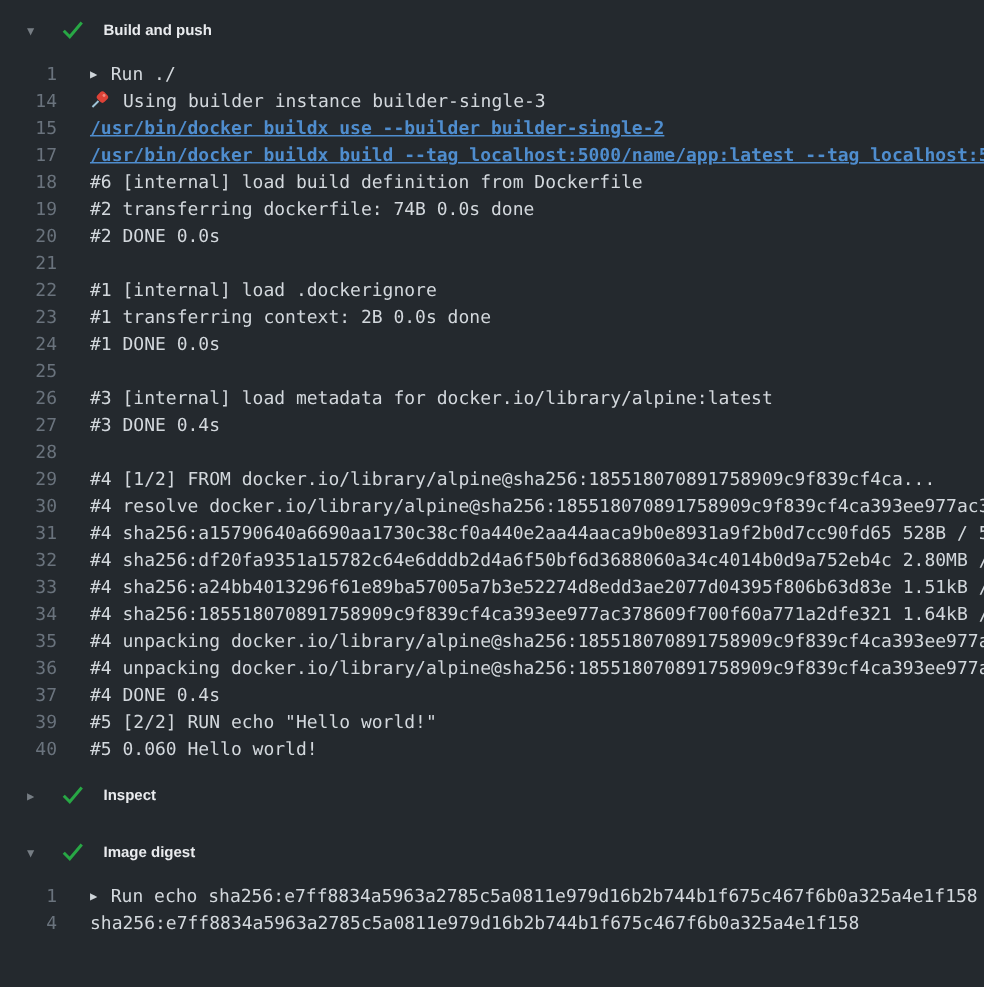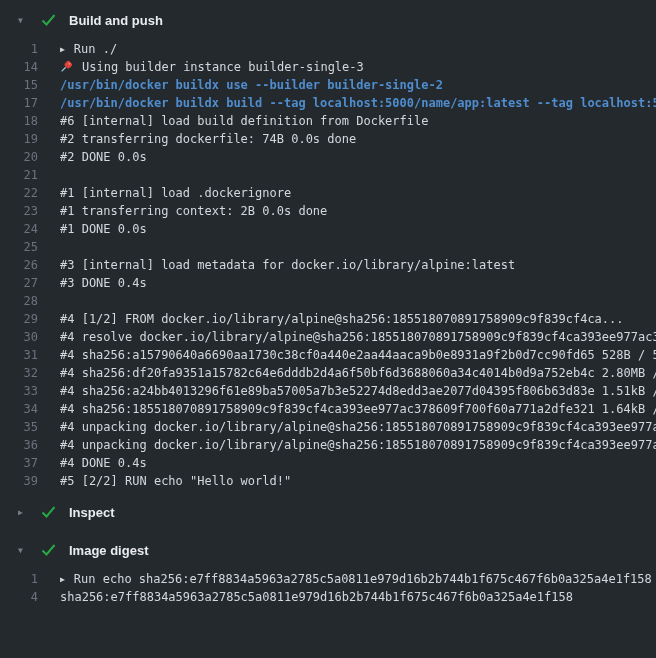--- a/index.html
+++ b/index.html
@@ -19,34 +19,34 @@
     padding-left:18px;cursor:pointer;
   }
   .chev{
     width:14px;font-size:8px;color:var(--chev);
     display:inline-block;text-align:left;flex:0 0 14px;
   }
   .check{flex:0 0 16px;width:16px;height:14px;margin-left:9px;display:flex;align-items:center;}
   .sec-title{
     margin-left:12px;
     font-family:"Liberation Sans","DejaVu Sans",sans-serif;
-    font-size:13px;font-weight:700;color:var(--title);
+    font-size:10px;font-weight:700;color:var(--title);
   }
   .sec-body{padding:8px 0 10px 0;}
   .sec-collapsed{margin-bottom:14px;}
   .row{height:18px;line-height:18px;display:flex;white-space:pre;overflow:hidden;}
   .num{
     flex:0 0 38px;width:38px;text-align:right;
     color:var(--num);font-size:12px;cursor:pointer;
   }
   .txt{
     padding-left:22px;font-size:12px;color:var(--text);
     white-space:pre;overflow:hidden;flex:1 1 auto;
   }
-  .cmd{color:var(--cmd);font-weight:700;}
+  .cmd{color:var(--cmd);font-weight:700;text-decoration:underline;}
   .expander{
     display:inline-block;font-size:8px;color:#cfd5da;
     margin-right:9px;cursor:pointer;vertical-align:1px;
   }
   .emoji{display:inline-block;width:14px;margin-right:8px;vertical-align:-2px;}
   .emoji svg{display:block;}
 </style>
 </head>
 <body>
 
@@ -187,20 +187,24 @@
     <span class="num">37</span>
     <span class="txt"><span>#4 DONE 0.4s</span></span>
   </div>
 
 
   <div class="row">
     <span class="num">39</span>
     <span class="txt"><span>#5 [2/2] RUN echo "Hello world!"</span></span>
   </div>
 
+  <div class="row">
+    <span class="num">40</span>
+    <span class="txt"><span>#5 0.060 Hello world!</span></span>
+  </div>
 </div>
   </section>
 
   <section class="sec-collapsed">
     <div class="sec-header">
       <span class="chev">▶</span>
       <span class="check">
         <svg width="15" height="12" viewBox="0 0 15 12">
             <path d="M1.5 6.5l4 4 8-9.5" stroke="#28a745" stroke-width="2" fill="none"></path>
           </svg>

